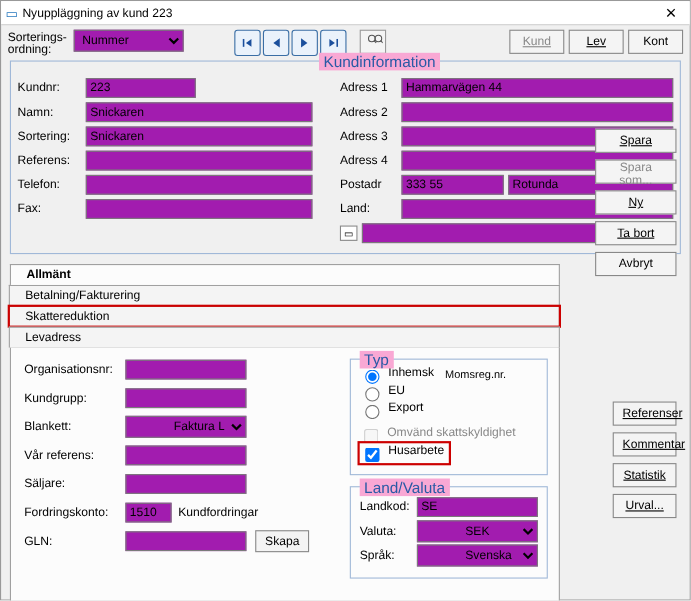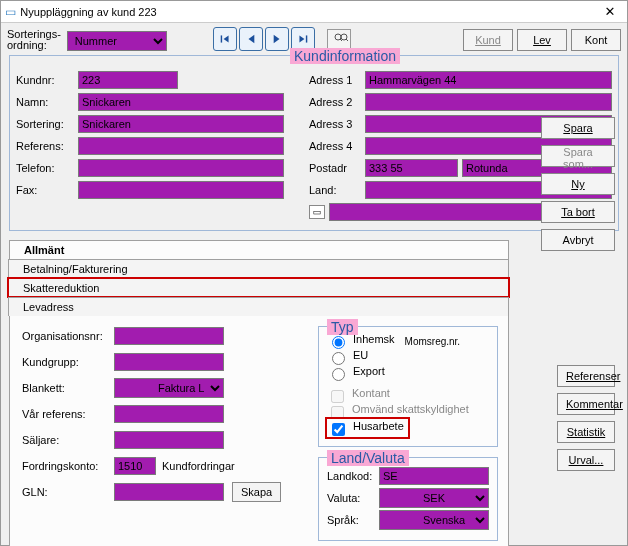--- a/index.html
+++ b/index.html
@@ -12,21 +12,21 @@
     width: 628px;
     height: 546px;
     overflow: hidden;
   }
   .window { border: 1px solid #999; width: 628px; height: 546px; background:#f0f0f0; position:relative; }
   .titlebar { display:flex; align-items:center; background:#fff; height:22px; border-bottom:1px solid #ccc; padding:0 4px; }
   .titlebar .icon { color:#2a7abf; font-size:12px; margin-right:4px; }
   .titlebar .title { flex:1; }
   .titlebar .close { width:26px; height:18px; text-align:center; line-height:16px; font-size:13px; border:none; background:transparent; }
 
-  .toolbar { display:flex; align-items:flex-end; padding:4px 6px; gap:6px; }
+  .toolbar { display:flex; align-items:flex-start; padding:4px 6px; gap:6px; }
   .toolbar .sort-label { line-height:11px; margin-top:2px; }
   .combo, input[type=text] {
     font: inherit;
     border:1px solid #7a7a7a;
     background:#a21caf;
     height:18px;
     padding:0 3px;
   }
   .combo { height:20px; }
   .navbtns { display:flex; gap:2px; margin-left:40px; }
@@ -297,24 +297,20 @@
                 <input type="radio" name="typ" style=""> 
                 <span>EU</span>
               </label>
             <label class="radio-row">
                 <input type="radio" name="typ" style=""> 
                 <span>Export</span>
               </label>
             <div style="height:6px"></div>
             <label class="check-row disabled">
                 <input type="checkbox" disabled="" style=""> 
-                <span>Kontant</span>
-              </label>
-            <label class="check-row disabled">
-                <input type="checkbox" disabled="" style=""> 
                 <span>Omvänd skattskyldighet</span>
               </label>
             <span class="hus-highlight">
               <label class="check-row">
                   <input type="checkbox" checked="" style=""> 
                   <span>Husarbete</span>
                 </label>
             </span>
           </div>
 

